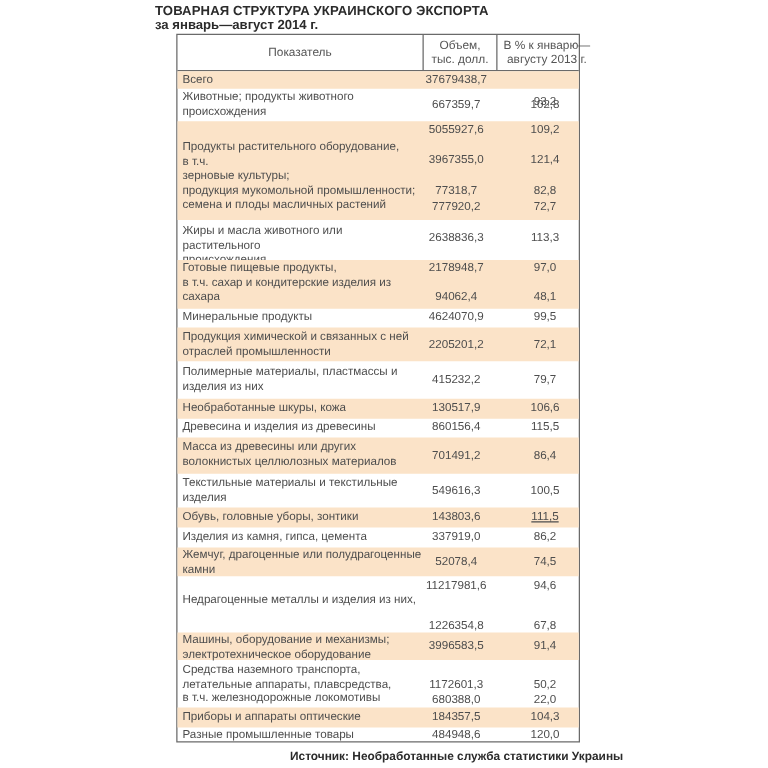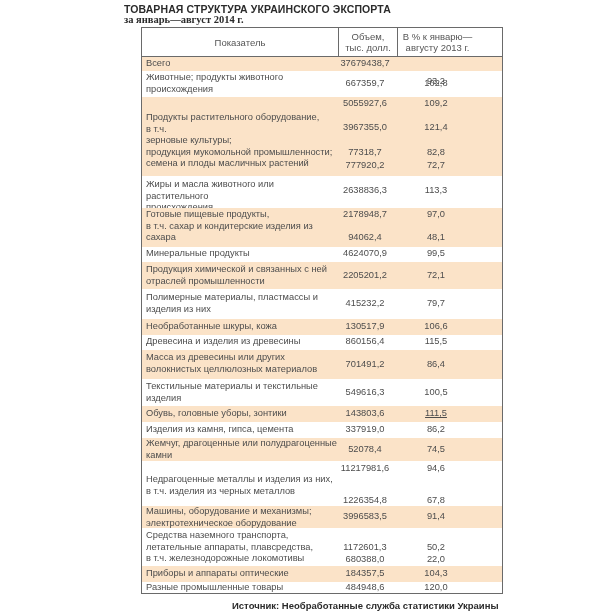--- a/index.html
+++ b/index.html
@@ -1,20 +1,20 @@
 <!DOCTYPE html>
 <html><head>
 <meta charset="utf-8">
 <style>
   html, body { margin:0; padding:0; background:#ffffff; }
   body { width:614px; height:614px; position:relative; overflow:hidden;
          font-family:"Liberation Sans", sans-serif; color:#4a4a4a; }
   .title { position:absolute; left:124px; top:3px; font-size:10.5px; font-weight:bold; color:#2b2b2b; letter-spacing:0.1px; }
-  .subtitle { position:absolute; left:124px; top:14px; font-size:10.5px; font-weight:bold; color:#2b2b2b;font-family:Liberation Serif, serif; }
-  .table { position:absolute; left:141px; top:27px; width:362px; height:567px;
+  .subtitle { position:absolute; left:124px; top:14px; font-size:10.5px; font-weight:bold; color:#2b2b2b; }
+  .table { position:absolute; left:141px; top:27px; width:323px; height:567px;
            border:1px solid #6a6a6a; box-sizing:border-box; background:#fff; }
   .hdr { position:absolute; left:0; top:0; width:100%; height:29px; border-bottom:1px solid #6a6a6a; box-sizing:border-box; font-size:9.5px; color:#555; }
   .hdr .c { position:absolute; top:0; height:100%; display:flex; align-items:center; justify-content:center; text-align:center; line-height:11px; }
   .hdr .c1 { left:0; width:197px; border-right:1px solid #6a6a6a; box-sizing:border-box; }
   .hdr .c2 { left:197px; width:59px; border-right:1px solid #6a6a6a; box-sizing:border-box; }
   .hdr .c3 { left:256px; width:79px; }
   .row { position:absolute; left:0; width:100%; font-size:9.3px; color:#4d4d4d; }
   .row.o { background:#fbe3c8; }
   .row .lbl { position:absolute; left:4px; width:192px; line-height:11.5px; }
   .row .v { position:absolute; left:190px; width:66px; text-align:center; line-height:11.5px; }
@@ -162,21 +162,20 @@
         <div class="lbl" style="top: 0px;">
           <div>Жемчуг, драгоценные или полудрагоценные</div>
           <div>камни</div>
         </div>
         <div class="v" style="top: 6px;">52078,4</div>
         <div class="p" style="top: 6px;">74,5</div>
       </div>
       <div class="row" style="top: 433px; height: 45px;">
         <div class="lbl" style="top: 13px;">
           <div>Недрагоценные металлы и изделия из них,</div>
-          <div>в т.ч. изделия из черных металлов</div>
         </div>
         <div class="v" style="top: 2px;">11217981,6</div>
         <div class="v" style="top: 34px;">1226354,8</div>
         <div class="p" style="top: 2px;">94,6</div>
         <div class="p" style="top: 34px;">67,8</div>
       </div>
       <div class="row o" style="top: 478px; height: 22px;">
         <div class="lbl" style="top: 0px;">
           <div>Машины, оборудование и механизмы;</div>
           <div>электротехническое оборудование</div>

